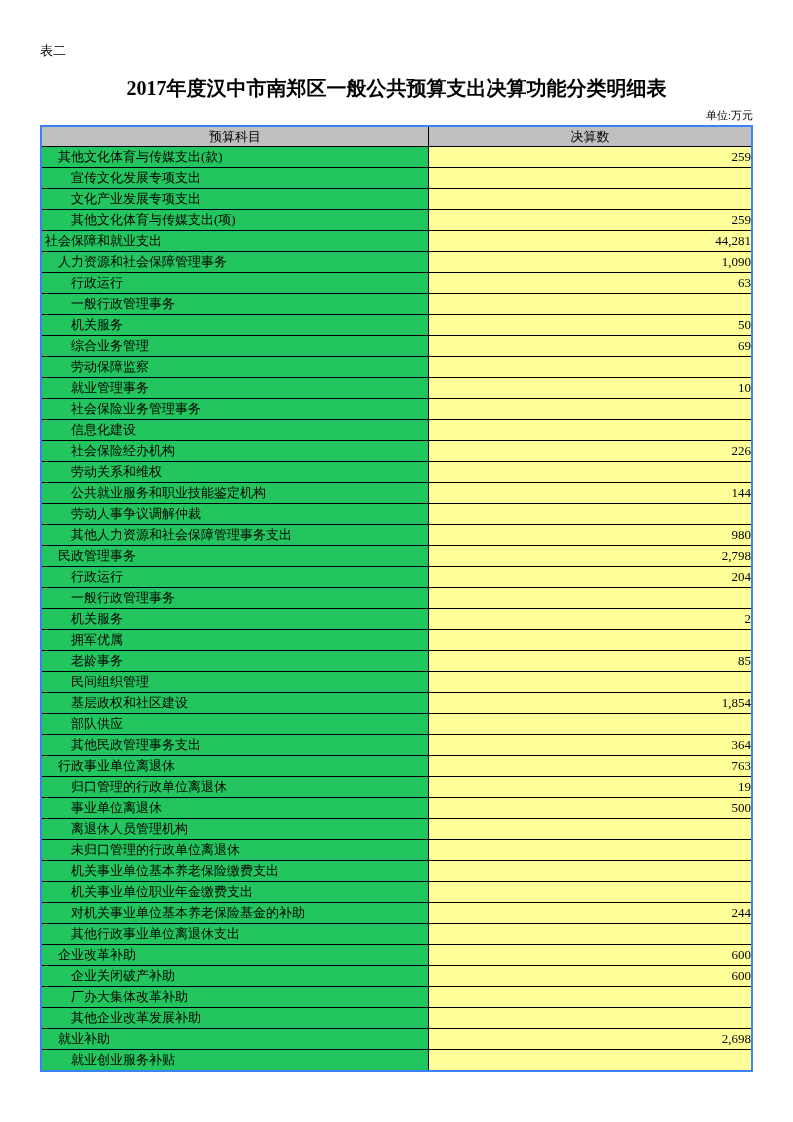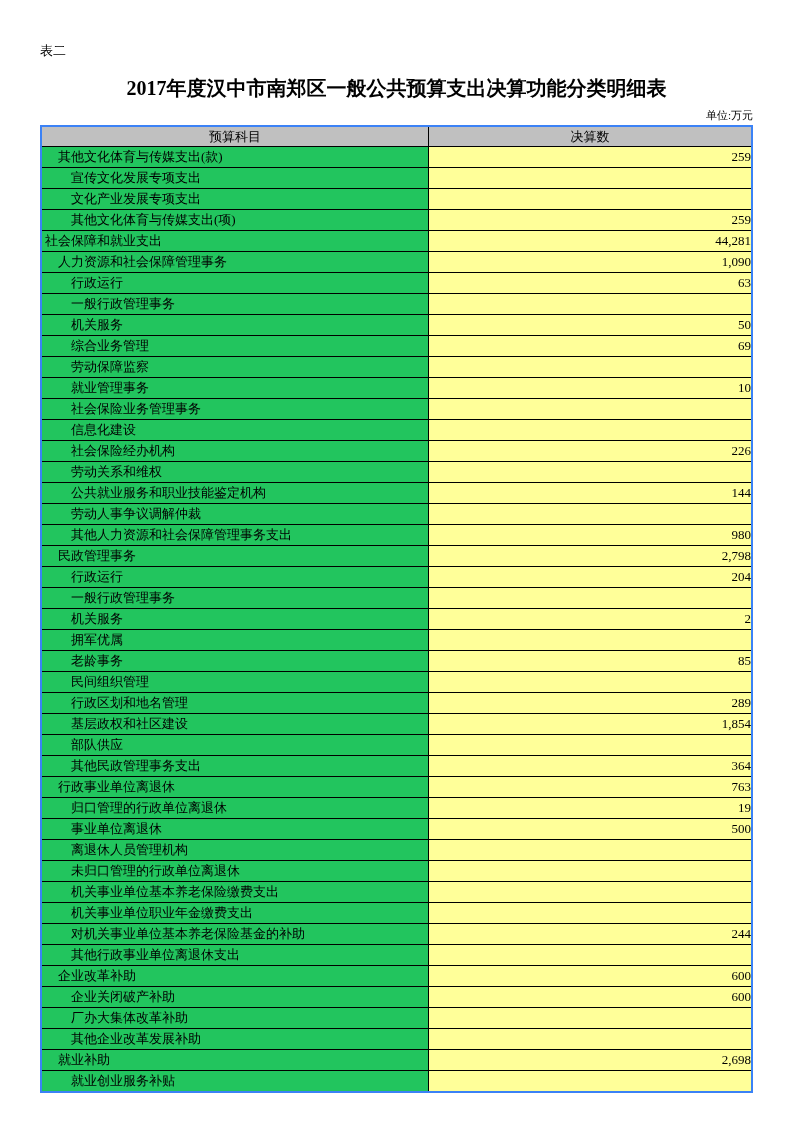--- a/index.html
+++ b/index.html
@@ -138,24 +138,20 @@
         </tr>
         <tr>
           <td class="subject lvl2">老龄事务</td>
           <td class="amount">85</td>
         </tr>
         <tr>
           <td class="subject lvl2">民间组织管理</td>
           <td class="amount"></td>
         </tr>
         <tr>
-          <td class="subject lvl2">行政区划和地名管理</td>
-          <td class="amount">289</td>
-        </tr>
-        <tr>
           <td class="subject lvl2">基层政权和社区建设</td>
           <td class="amount">1,854</td>
         </tr>
         <tr>
           <td class="subject lvl2">部队供应</td>
           <td class="amount"></td>
         </tr>
         <tr>
           <td class="subject lvl2">其他民政管理事务支出</td>
           <td class="amount">364</td>

